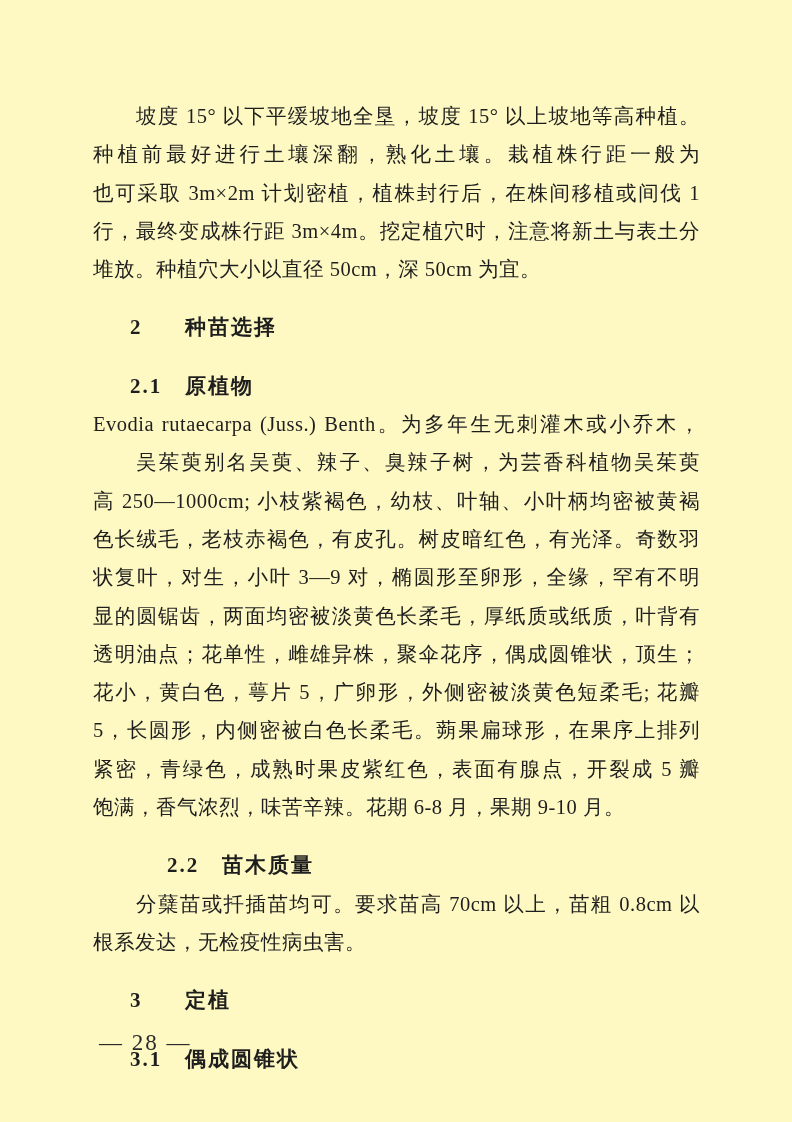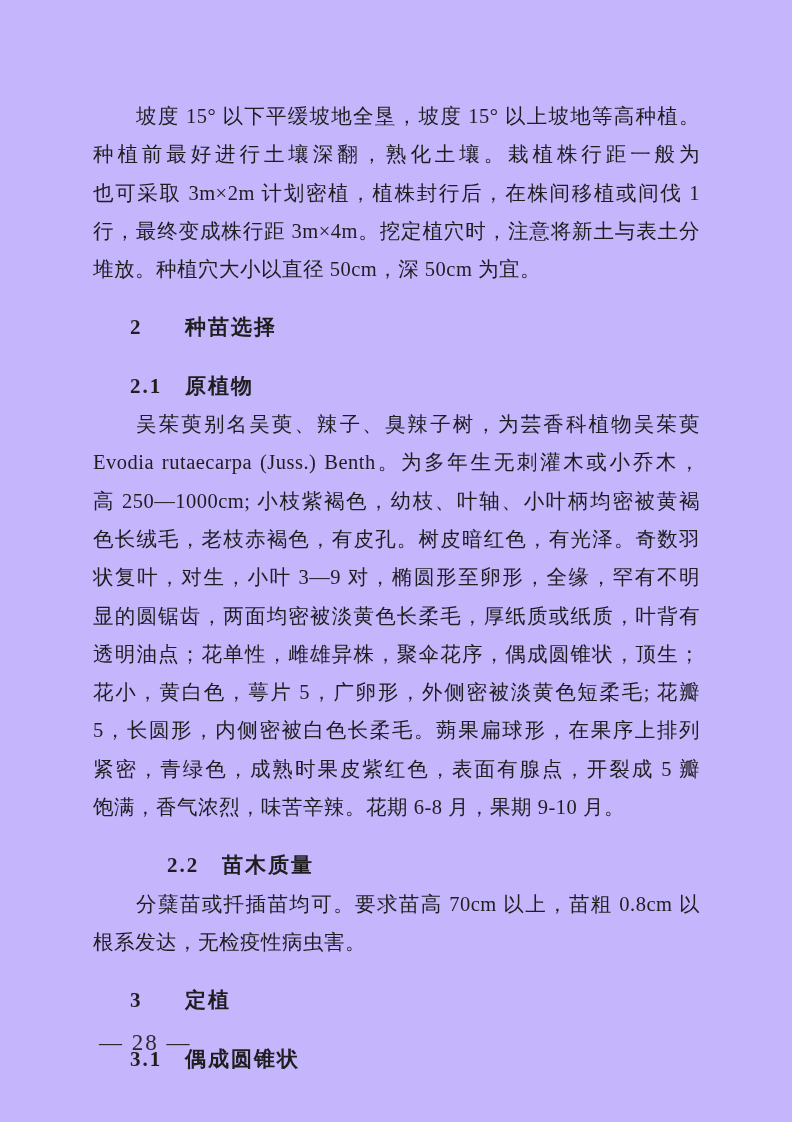--- a/index.html
+++ b/index.html
@@ -1,21 +1,21 @@
 <!DOCTYPE html>
 <html><head>
 <meta charset="utf-8">
 <style>
   html, body { margin: 0; padding: 0; background: #e8e8e8; }
   .page {
     position: relative;
     width: 792px;
     height: 1122px;
     margin: 0 auto;
-    background: #c4b5fd;
+    background: #fef9c3;
     overflow: hidden;
     font-family: "Liberation Serif", "DejaVu Serif", serif;
     color: #1e1e1e;
   }
   .content {
     position: absolute;
     left: 93px;
     top: 97px;
     width: 607px;
   }
@@ -66,22 +66,22 @@
       <div class="paragraph">
         <div class="line indent fill">坡度 15° 以下平缓坡地全垦，坡度 15° 以上坡地等高种植。</div>
         <div class="line fill">种植前最好进行土壤深翻，熟化土壤。栽植株行距一般为 3m×4m，</div>
         <div class="line fill">也可采取 3m×2m 计划密植，植株封行后，在株间移植或间伐 1</div>
         <div class="line fill">行，最终变成株行距 3m×4m。挖定植穴时，注意将新土与表土分开</div>
         <div class="line">堆放。种植穴大小以直径 50cm，深 50cm 为宜。</div>
       </div>
       <div class="heading level-1"><span class="h-num">2</span><span class="h-title">种苗选择</span></div>
       <div class="heading level-1"><span class="h-num">2.1</span><span class="h-title">原植物</span></div>
       <div class="paragraph">
+        <div class="line fill">Evodia rutaecarpa (Juss.) Benth。为多年生无刺灌木或小乔木，</div>
         <div class="line indent fill">吴茱萸别名吴萸、辣子、臭辣子树，为芸香科植物吴茱萸</div>
-        <div class="line fill">Evodia rutaecarpa (Juss.) Benth。为多年生无刺灌木或小乔木，</div>
         <div class="line fill">高 250—1000cm; 小枝紫褐色，幼枝、叶轴、小叶柄均密被黄褐</div>
         <div class="line fill">色长绒毛，老枝赤褐色，有皮孔。树皮暗红色，有光泽。奇数羽</div>
         <div class="line fill">状复叶，对生，小叶 3—9 对，椭圆形至卵形，全缘，罕有不明</div>
         <div class="line fill">显的圆锯齿，两面均密被淡黄色长柔毛，厚纸质或纸质，叶背有</div>
         <div class="line fill">透明油点；花单性，雌雄异株，聚伞花序，偶成圆锥状，顶生；</div>
         <div class="line fill">花小，黄白色，萼片 5，广卵形，外侧密被淡黄色短柔毛; 花瓣</div>
         <div class="line fill">5，长圆形，内侧密被白色长柔毛。蒴果扁球形，在果序上排列</div>
         <div class="line fill">紧密，青绿色，成熟时果皮紫红色，表面有腺点，开裂成 5 瓣状。</div>
         <div class="line">饱满，香气浓烈，味苦辛辣。花期 6-8 月，果期 9-10 月。</div>
       </div>

